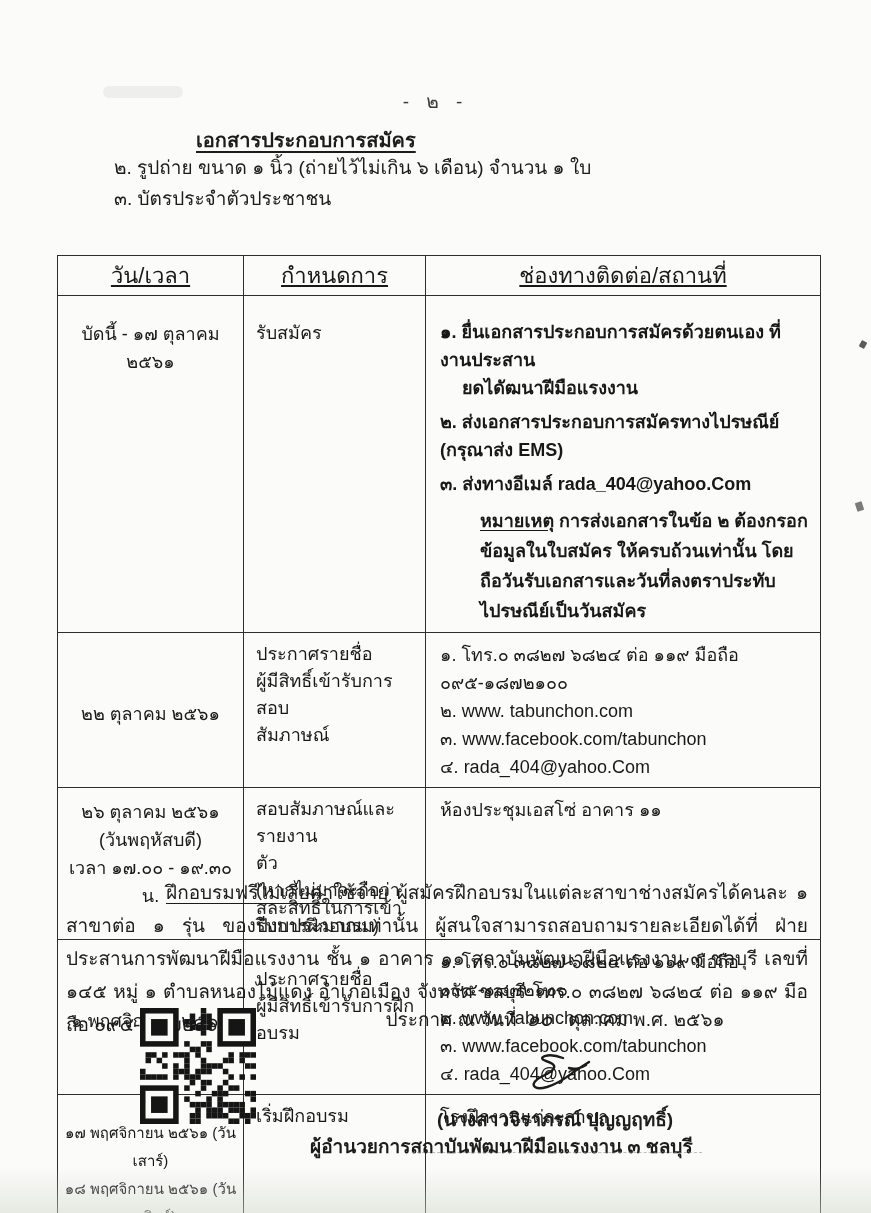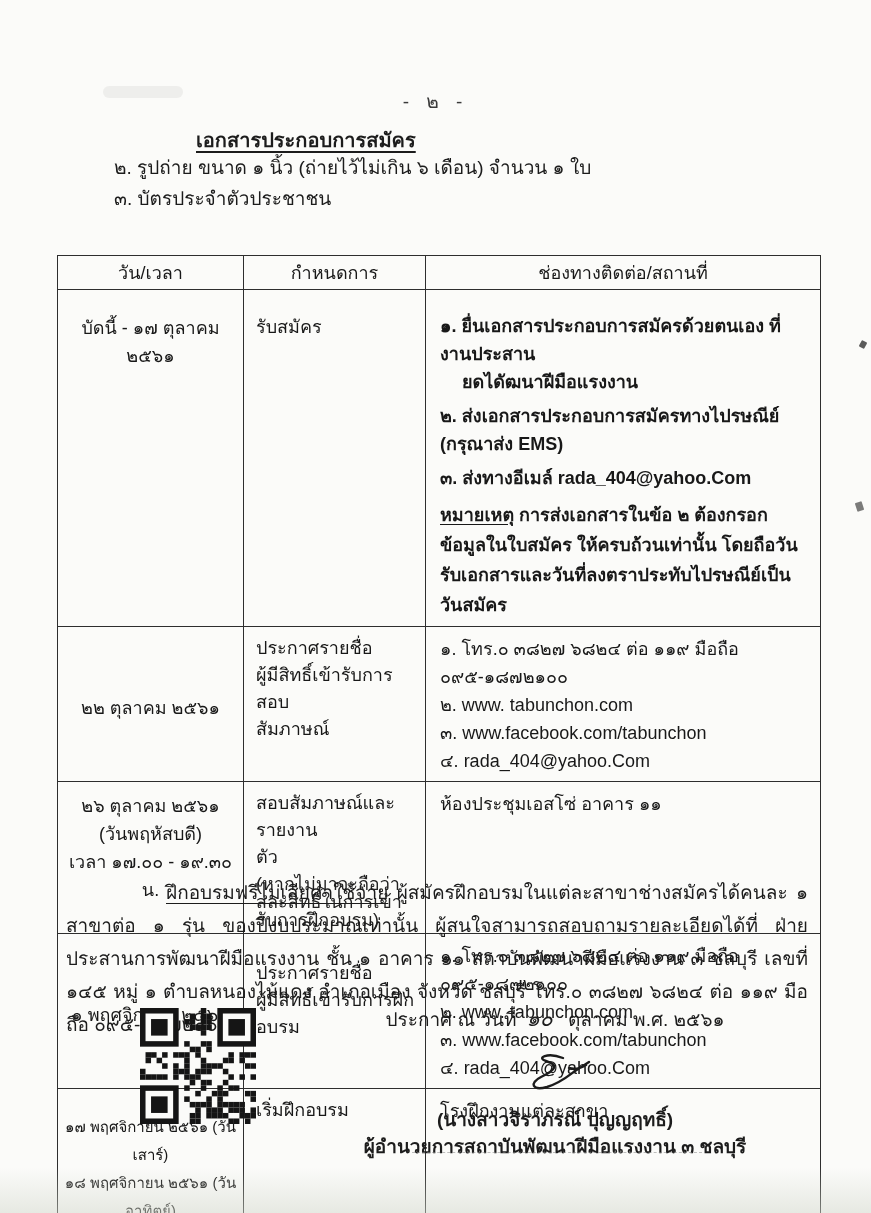--- a/index.html
+++ b/index.html
@@ -37,47 +37,47 @@
     vertical-align:top;
     overflow:hidden;
   }
   col.c1{width:186px;}col.c2{width:182px;}col.c3{width:395px;}
   tr.hdr{height:30px;}
   tr.r1{height:212px;}
   tr.r2{height:103px;}
   tr.r3{height:107px;}
   tr.r4{height:95px;}
   tr.r5{height:53px;}
-  th.hcell{font-weight:normal;text-align:center;vertical-align:middle;font-size:18px;padding:2px 0;}
+  th.hcell{font-weight:normal;text-align:center;vertical-align:middle;font-size:22px;padding:2px 0;text-decoration:underline;}
   td.date{text-align:center;padding-top:24px;line-height:28px;}
   td.date.vmid{vertical-align:middle;padding-top:8px;}
   td.plan{padding:24px 8px 4px 12px;line-height:27px;}
   td.plan.tight{padding-top:8px;}
   td.contact{padding:22px 10px 6px 14px;line-height:28px;}
   td.contact.tight{padding-top:8px;}
   .c-line{margin-bottom:6px;font-weight:bold;}
   .c-wrap2{padding-left:22px;}
-  .note{margin-top:8px;font-weight:bold;line-height:30px;}
+  .note{margin-top:8px;font-weight:bold;line-height:30px;margin-left:40px;}
   .note .nlab{text-decoration:underline;text-underline-offset:3px;}
   .small-note{font-size:18px;line-height:18px;margin-top:4px;color:#222;}
   .date-small{font-size:15px;line-height:24px;padding-top:4px;}
   
   .free-par{
     position:absolute;top:876px;left:66px;width:742px;
     font-size:19px;line-height:33px;text-align:justify;
     text-indent:100px;
   }
   .free-par .lead{font-weight:normal;text-decoration:underline;text-underline-offset:4px;}
   
   .qr-box{position:absolute;top:1008px;left:140px;width:116px;height:116px;}
   .announce{position:absolute;top:1002px;left:320px;width:470px;text-align:center;font-size:19px;}
   .announce .hand{font-family:"DejaVu Serif",serif;font-style:italic;font-size:21px;padding:0 10px;}
   .sig-swirl{position:absolute;top:1048px;left:523px;}
   .sig-name{position:absolute;top:1104px;left:330px;width:450px;text-align:center;font-size:19px;font-weight:bold;}
-  .sig-title{position:absolute;top:1131px;left:310px;width:490px;text-align:center;font-size:19px;font-weight:bold;}
+  .sig-title{position:absolute;top:1131px;left:310px;width:490px;text-align:left;font-size:19px;font-weight:bold;}
   
   .artifact-line{
     position:absolute;top:1152px;left:412px;width:290px;height:0;
     border-top:1.5px dashed #8b8b8b;opacity:.55;
   }
   .smudge-top{position:absolute;top:86px;left:103px;width:80px;height:12px;background:#d8d8d4;opacity:.35;border-radius:6px;}
   .speck1{position:absolute;top:341px;left:860px;width:6px;height:7px;background:#333;opacity:.8;border-radius:1px;transform:rotate(28deg);}
   .speck2{position:absolute;top:502px;left:856px;width:7px;height:9px;background:#444;opacity:.7;border-radius:1px;transform:rotate(-18deg);}
   .bottom-shade{
     position:absolute;bottom:0;left:0;width:100%;height:46px;

